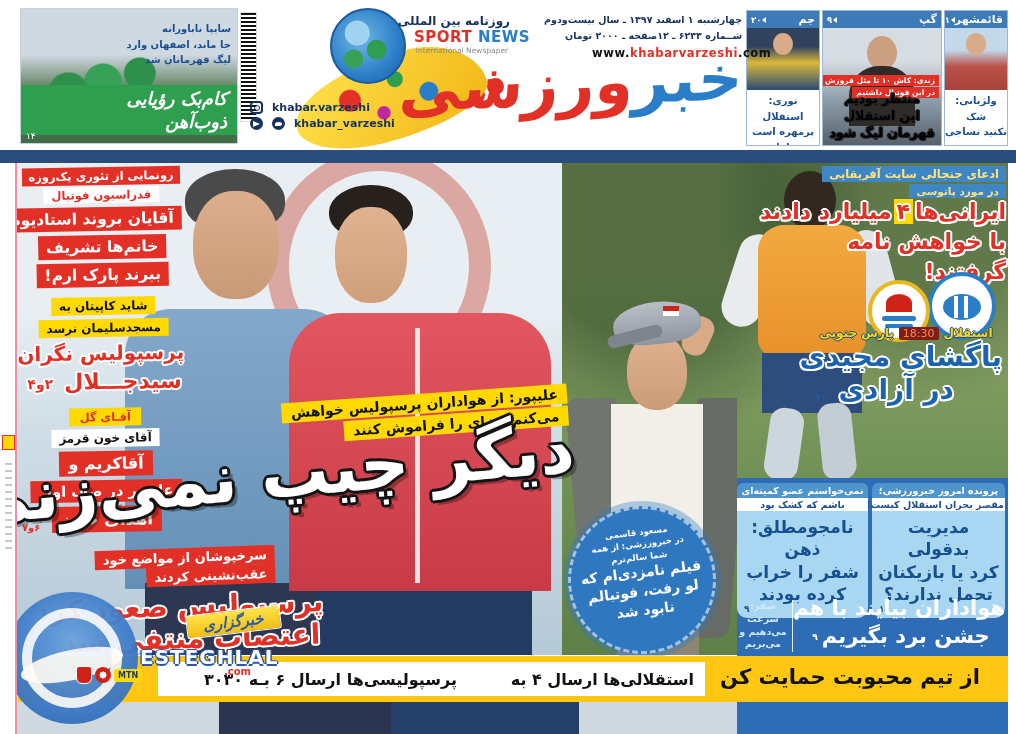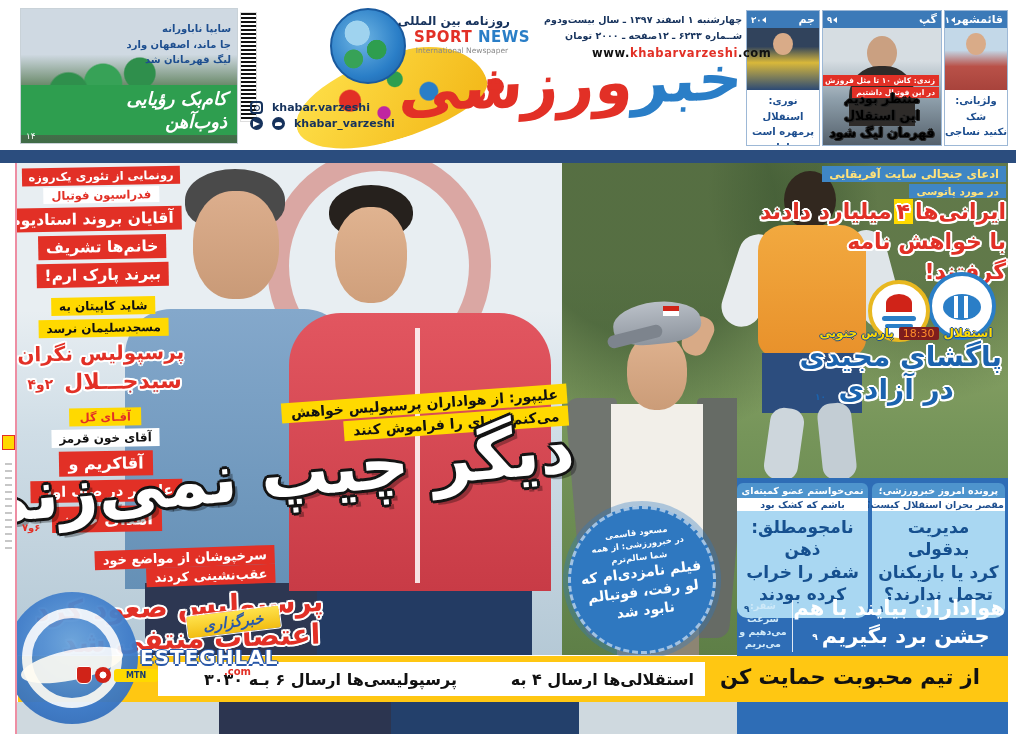--- a/index.html
+++ b/index.html
@@ -250,21 +250,21 @@
   .wb::after{content:"";position:absolute;left:14px;top:58px;width:104px;height:30px;
       background:rgba(255,255,255,.9);border-radius:50%;transform:rotate(-12deg);}
   .wm-ribbon{left:186px;top:610px;transform:rotate(-7deg);background:linear-gradient(#ffe34d,#f2bd12);
       color:#2a58a8;font-size:15px;font-weight:bold;font-style:italic;padding:2px 16px;
       border:1px solid #fff;border-radius:3px;z-index:8;white-space:nowrap;}
   .wm-name{left:140px;top:645px;color:#fff;font-weight:bold;font-size:20px;letter-spacing:1px;
       direction:ltr;z-index:9;white-space:nowrap;
       text-shadow:1.5px 0 #2a58a8,-1.5px 0 #2a58a8,0 1.5px #2a58a8,0 -1.5px #2a58a8;}
   .wm-com{left:224px;top:666px;color:#e23026;font-size:10px;font-weight:bold;direction:ltr;z-index:9;}
   .wm-sponsors{left:76px;top:666px;display:flex;gap:3px;align-items:center;z-index:9;}
-  .sp-mtn{background:#ffd900;color:#1a3c6e;font-size:8px;font-weight:bold;padding:2px 12px;
+  .sp-mtn{background:#ffd900;color:#1a3c6e;font-size:8px;font-weight:bold;padding:2px 4px;
       border-radius:3px;direction:ltr;}
   .sp-red{width:16px;height:16px;border-radius:50%;background:radial-gradient(#fff 30%,#d02318 32%);}
   .sp-crest{width:14px;height:16px;background:#d02318;border-radius:3px 3px 6px 6px;border:1px solid #fff;}
 
   
   .edge{left:0;top:163px;width:17px;height:571px;background:#fff;z-index:9;}
   .edge-line{position:absolute;right:0;top:0;width:2px;height:100%;background:#ee8ea3;}
   .edge-chip{position:absolute;left:2px;top:272px;width:11px;height:13px;background:#ffd900;border:1px solid #e23026;}
   .edge-marks{position:absolute;left:5px;top:300px;width:7px;height:90px;opacity:.55;
       background:repeating-linear-gradient(180deg,#999 0 2px,transparent 2px 7px);}

